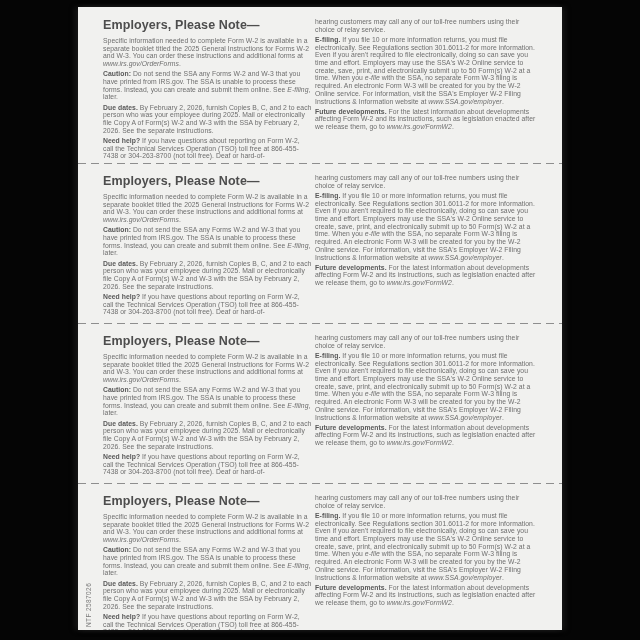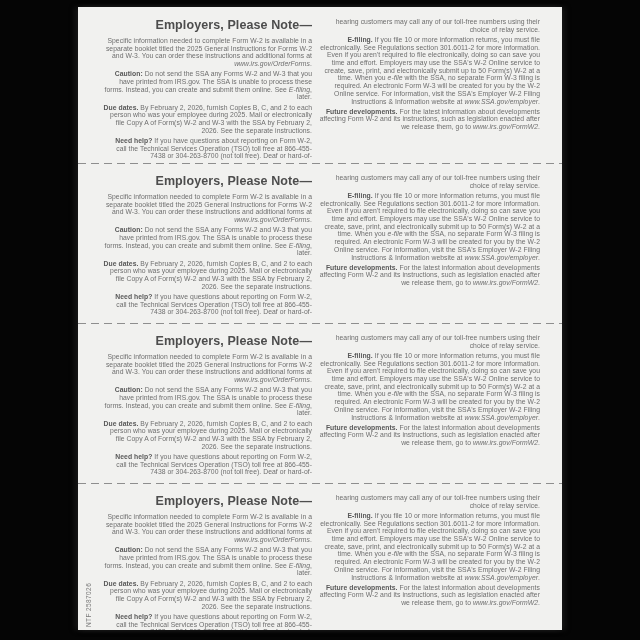--- a/index.html
+++ b/index.html
@@ -19,21 +19,20 @@
     height: 623px;
     background: #f1f1ef;
     box-shadow: -3px 0 5px rgba(40,40,40,0.55), 3px 0 5px rgba(40,40,40,0.55);
   }
   .panel {
     box-sizing: border-box;
     display: flex;
     gap: 3px;
     padding: 10px 11px 0 25px;
     overflow: hidden;
-    text-align: right;
   }
   .panel.h1 { height: 156px; }
   .panel.h2 { height: 160px; }
   .panel.h3 { height: 160px; }
   .panel.h4 { height: 147px; }
   .col { flex: none; }
   .col.left  { width: 209px; }
   .col.right { width: 225px; padding-top: 1px; }
   .panel h2 {
     font-size: 12.5px;

